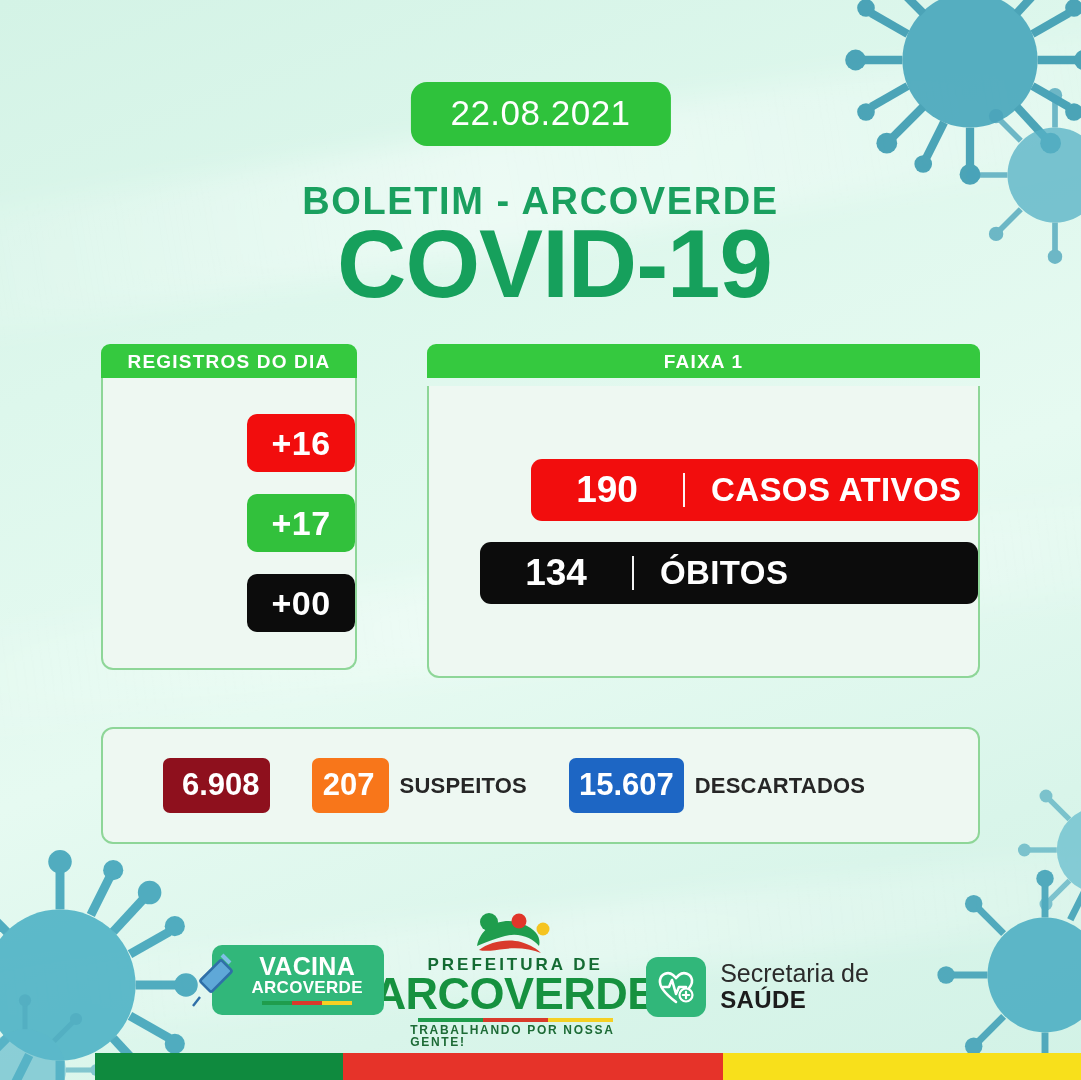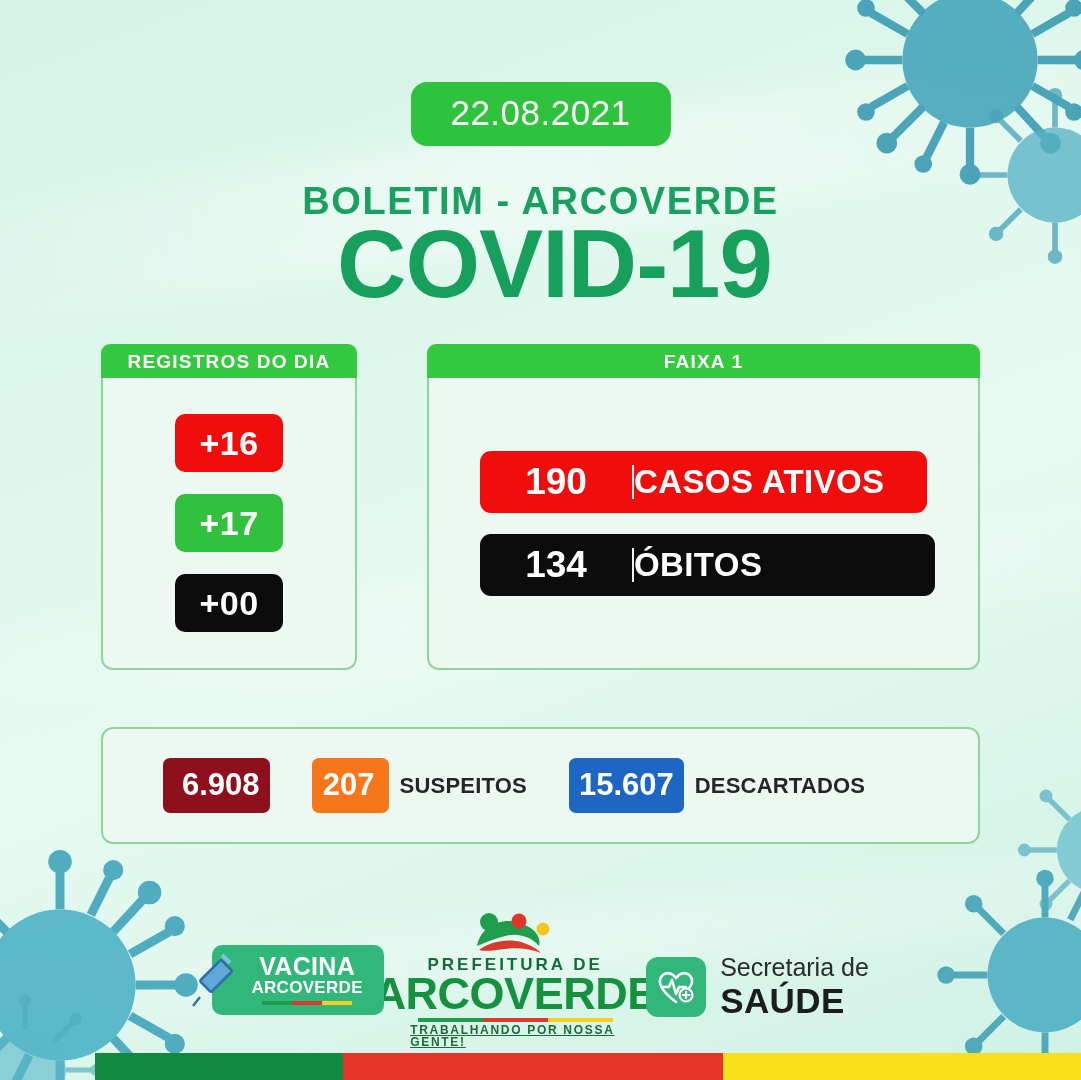--- a/index.html
+++ b/index.html
@@ -50,51 +50,51 @@
   
   .panel{position:absolute;}
   .panel-head{
     background:#35c93f;color:#fff;text-align:center;
     font-size:19px;font-weight:bold;letter-spacing:1.2px;
     border-radius:9px 9px 0 0;padding:8px 0 7px;line-height:1;
   }
   .panel-body{
     background:#eef8f2;border:2px solid #8ed698;border-top:none;
     border-radius:0 0 12px 12px;
-    display:flex;flex-direction:column;align-items:center;justify-content:center;
+    display:flex;flex-direction:column;align-items:flex-end;justify-content:center;
   }
 
   #panel-left{left:101px;top:344px;width:256px;}
   #panel-left .panel-body{height:290px;gap:22px;}
   #panel-right{left:427px;top:344px;width:553px;}
-  #panel-right .panel-body{height:290px;gap:21px;}
+  #panel-right .panel-body{height:290px;gap:21px;margin-top:8px;}
 
   .chip{
     width:108px;height:58px;border-radius:10px;
     display:flex;align-items:center;justify-content:center;
     color:#fff;font-size:34px;font-weight:bold;line-height:1;letter-spacing:.5px;
   }
   .chip.red{background:#f20d0d;}
   .chip.green{background:#32c13c;}
   .chip.black{background:#0c0c0c;}
 
   .statbar{
     height:62px;border-radius:11px;display:flex;align-items:center;
     color:#fff;box-sizing:border-box;
   }
   .statbar .num{
     width:152px;text-align:center;font-size:37px;font-weight:bold;line-height:1;
   }
   .statbar .sep{width:2px;height:34px;background:#fff;opacity:.95;}
   .statbar .lbl{
-    flex:1;font-size:33px;font-weight:bold;letter-spacing:.4px;line-height:1;
+    flex:1;padding-left:26px;font-size:33px;font-weight:bold;letter-spacing:.4px;line-height:1;
   }
   .statbar.red{background:#f20d0d;width:447px;}
   .statbar.green{background:#32c13c;width:447px;}
-  .statbar.black{background:#0c0c0c;width:455px;margin-left:8px;}
+  .statbar.black{background:#0c0c0c;width:498px;margin-left:8px;}
 
   
   #totals{
     position:absolute;left:101px;top:727px;width:879px;height:117px;
     background:#eef8f2;border:2px solid #8ed698;border-radius:12px;
     box-sizing:border-box;display:flex;align-items:center;
   }
   .total-item{display:flex;align-items:center;}
   .total-num{
     color:#fff;font-size:31px;font-weight:bold;line-height:1;
@@ -127,28 +127,28 @@
   .flagline i.g{background:#1f9d4d;}
   .flagline i.r{background:#d93a2b;}
   .flagline i.y{background:#f5d024;}
   .syringe{position:absolute;left:-22px;top:4px;}
 
   .pref-logo{width:210px;display:flex;flex-direction:column;align-items:center;}
   .pref-mark{height:46px;margin-bottom:-2px;}
   .pref-small{color:#146b33;font-size:17px;font-weight:bold;letter-spacing:3px;line-height:1;}
   .pref-big{color:#16913f;font-size:45px;font-weight:bold;line-height:.95;letter-spacing:-.5px;}
   .pref-rule{display:flex;width:195px;height:4px;margin:3px 0 2px;}
-  .pref-tag{color:#1d6b36;font-size:12px;font-weight:bold;letter-spacing:1.7px;line-height:1;text-decoration:underline;}
+  .pref-tag{color:#1d6b36;font-size:12px;font-weight:bold;letter-spacing:1.7px;line-height:1;}
 
   .saude{display:flex;align-items:center;gap:14px;margin-top:13px;}
   .saude-icon{width:60px;height:60px;border-radius:12px;background:#31b77a;
     display:flex;align-items:center;justify-content:center;}
   .saude-text{line-height:1.12;}
   .saude-text .s1{color:#2b2b2b;font-size:25px;}
-  .saude-text .s2{color:#1c1c1c;font-size:35px;font-weight:bold;letter-spacing:.4px;}
+  .saude-text .s2{color:#1c1c1c;font-size:24px;font-weight:bold;letter-spacing:.4px;}
 
   
   #stripe{position:absolute;left:95px;right:0;bottom:0;height:27px;display:flex;}
   #stripe span{display:block;height:100%;}
   .stripe-green{background:#0f8a3e;width:248px;}
   .stripe-red{background:#e63329;width:380px;}
   .stripe-yellow{background:#f8e01b;flex:1;}
 </style>
 </head>
 <body>

